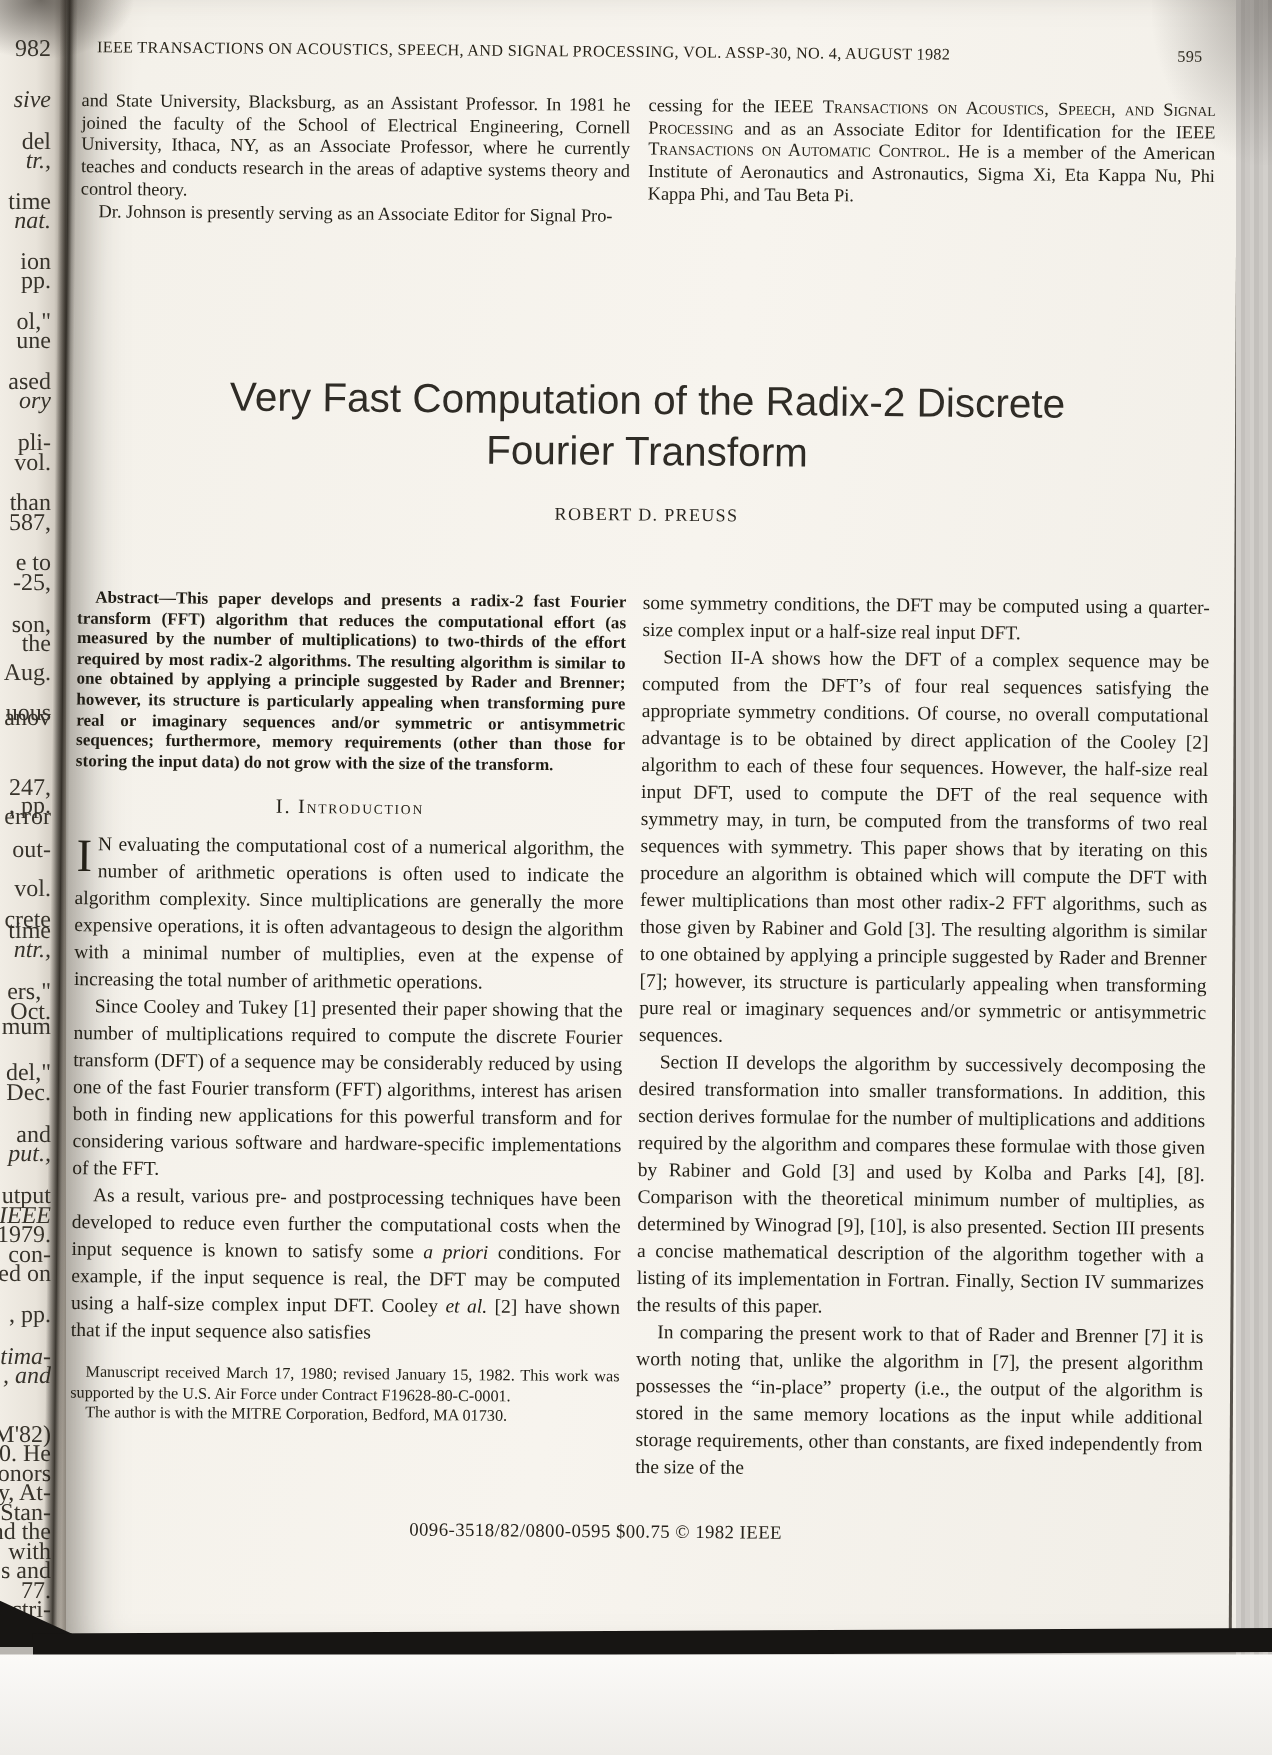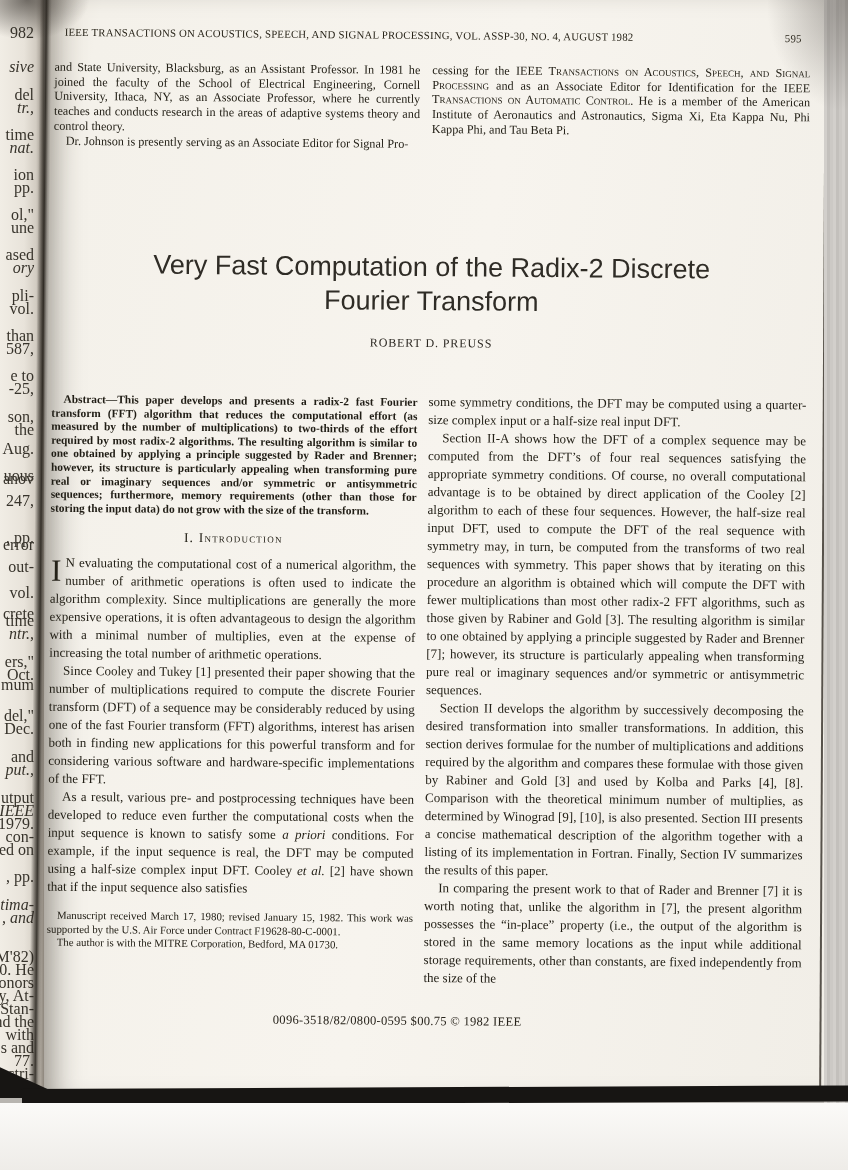--- a/index.html
+++ b/index.html
@@ -101,21 +101,21 @@
       <span class="frag" style="top: 300px;">vol.</span>
       <span class="frag" style="top: 327px;">than</span>
       <span class="frag" style="top: 340px; text-align: right;">587,</span>
       <span class="frag" style="top: 367px;">e to</span>
       <span class="frag" style="top: 380px;">-25,</span>
       <span class="frag" style="top: 408px;">son,</span>
       <span class="frag" style="top: 421px;">the</span>
       <span class="frag" style="top: 440px;">Aug.</span>
       <span class="frag" style="top: 470px;">anov</span>
       <span class="frag" style="top: 467px;">uous</span>
-      <span class="frag" style="top: 492px; text-align: center;">247,</span>
+      <span class="frag" style="top: 517px; text-align: center;">247,</span>
       <span class="frag" style="top: 536px;">error</span>
       <span class="frag" style="top: 529px;">, pp.</span>
       <span class="frag" style="top: 558px;">out-</span>
       <span class="frag" style="top: 605px;">crete</span>
       <span class="frag" style="top: 584px;">vol.</span>
       <span class="frag" style="top: 612px;">time</span>
       <span class="frag i" style="top: 625px;">ntr.,</span>
       <span class="frag" style="top: 653px;">ers,"</span>
       <span class="frag" style="top: 666px;">Oct.</span>
       <span class="frag" style="top: 676px;">mum</span>

